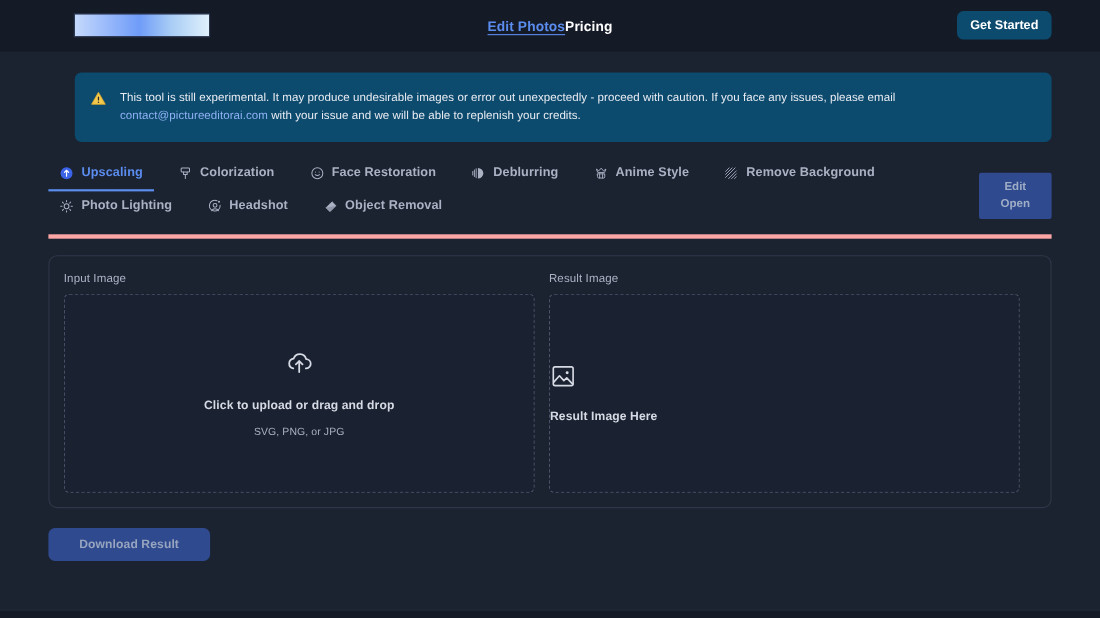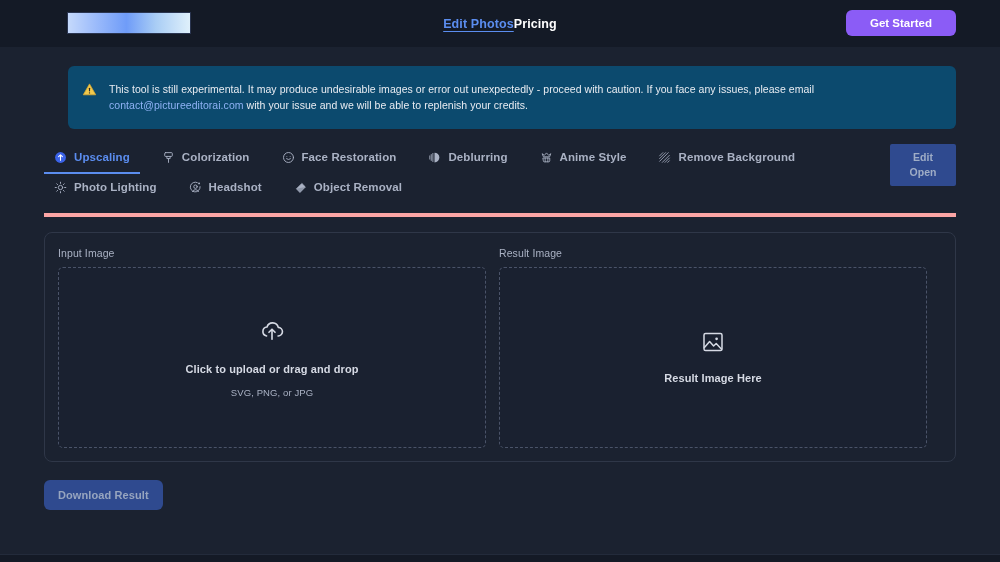--- a/index.html
+++ b/index.html
@@ -42,28 +42,28 @@
     letter-spacing: 0.1px;
   }
   .nav-link.active {
     color: #5b8def;
     text-decoration: underline;
     text-underline-offset: 3px;
   }
   .get-started-btn {
     position: absolute;
     right: 44px; top: 10px;
-    background: #8b5cf6;
+    background: #0c4a6e;
     color: #ffffff;
     border: none;
     border-radius: 6px;
     font-family: "Liberation Sans", sans-serif;
     font-size: 11.5px;
     font-weight: bold;
-    padding: 7px 24px;
+    padding: 7px 12px;
     cursor: pointer;
   }
 
   
   .page {
     padding: 0 44px;
   }
 
   
   .warning-banner {
@@ -120,21 +120,21 @@
   .tab.active { color: #5b8def; }
   .tab.active::after {
     content: "";
     position: absolute;
     left: 0; right: 0; bottom: -1px;
     height: 2px;
     background: #5b8def;
   }
   .edit-image-btn {
     position: absolute;
-    right: 0; top: 1px;
+    right: 0; top: 14px;
     width: 66px; height: 42px;
     background: #2f4a8f;
     color: #9fadc6;
     border: none;
     border-radius: 2px;
     font-family: "Liberation Sans", sans-serif;
     font-size: 10.5px;
     font-weight: bold;
     line-height: 1.35;
     cursor: pointer;
@@ -197,21 +197,21 @@
     color: #aab2c4;
     margin-top: 8px;
     letter-spacing: 0.1px;
   }
   .resultzone {
     height: 181px;
     border: 1.5px dashed #4a5368;
     border-radius: 5px;
     display: flex;
     flex-direction: column;
-    align-items: center;
+    align-items: flex-start;
     justify-content: center;
     background: #1a2130;
   }
   .rz-icon { margin-bottom: 14px; }
   .rz-text {
     font-size: 11px;
     font-weight: bold;
     color: #d6dae4;
     letter-spacing: 0.1px;
   }
@@ -219,21 +219,21 @@
   
   .download-btn {
     margin-top: 18px;
     background: #2f4a8f;
     color: #97a5bf;
     border: none;
     border-radius: 6px;
     font-family: "Liberation Sans", sans-serif;
     font-size: 11px;
     font-weight: bold;
-    padding: 9px 14px;
+    padding: 9px 28px;
     cursor: pointer;
     letter-spacing: 0.1px;
   }
 
   
   .footer {
     position: absolute;
     left: 0; right: 0; bottom: 0;
     height: 8px;
     background: #141a26;

